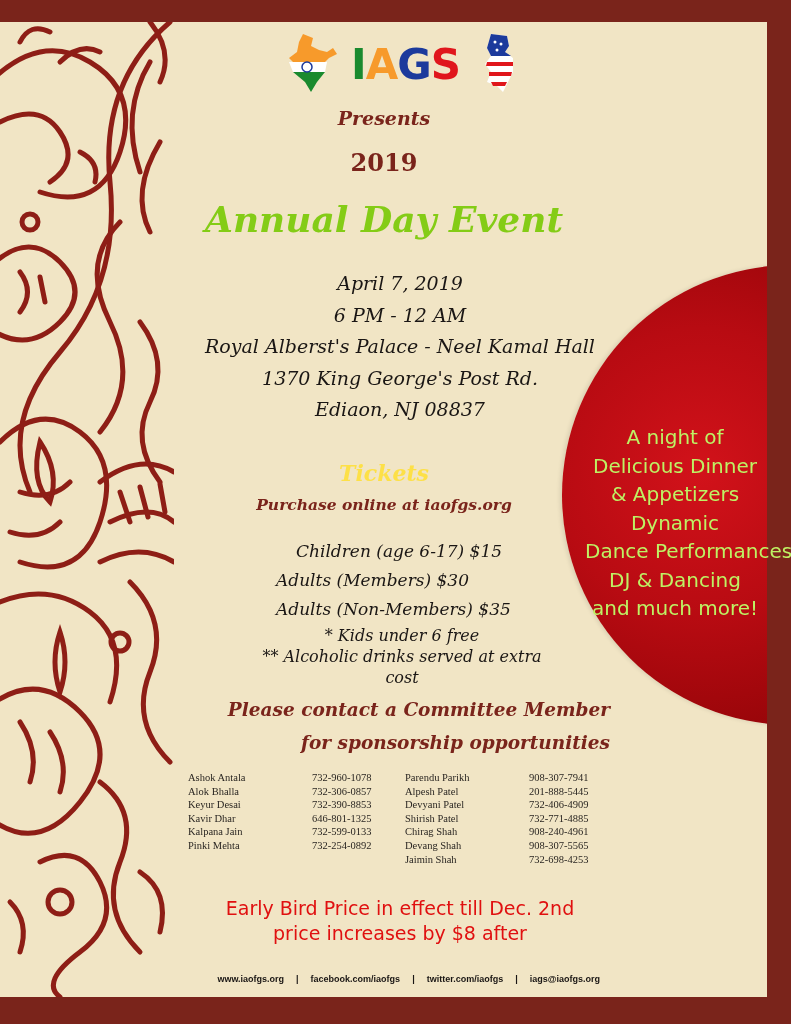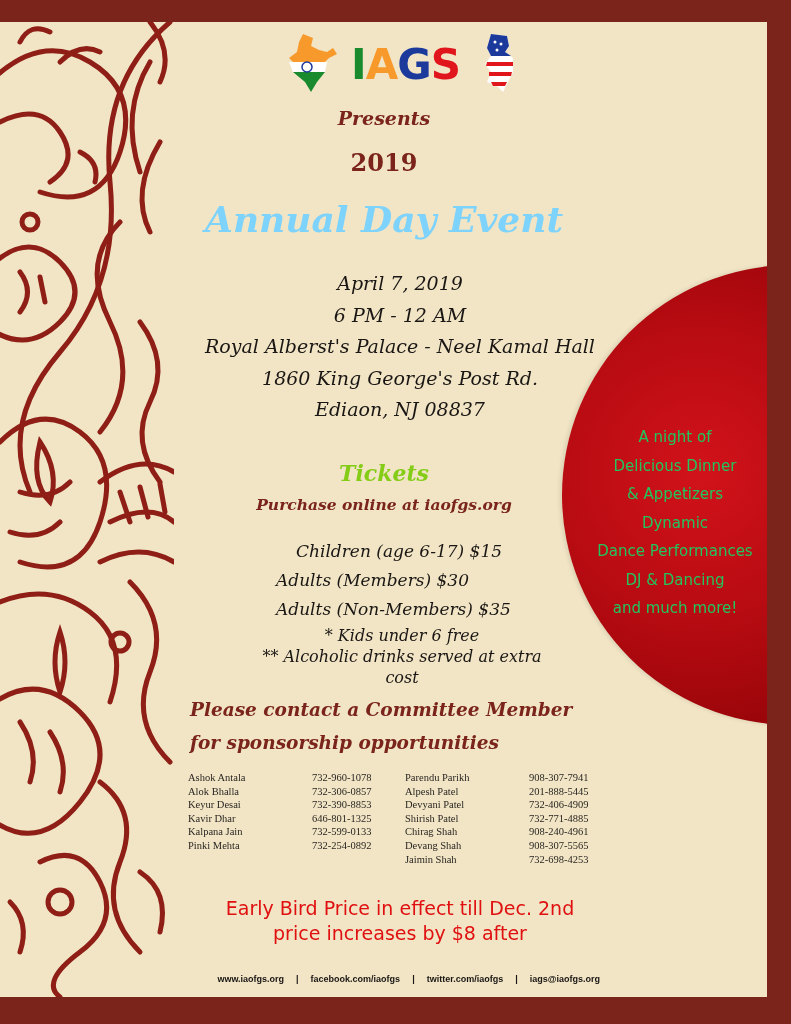--- a/index.html
+++ b/index.html
@@ -3,38 +3,38 @@
 <meta charset="utf-8">
 <style>
   html, body { margin:0; padding:0; }
   body { width:791px; height:1024px; overflow:hidden; position:relative; background:#7a241b; }
   .page { position:absolute; left:0; top:22px; width:767px; height:975px; background:#f1e5c5; overflow:hidden; }
   .paisley { position:absolute; left:0; top:0; width:174px; height:975px; overflow:hidden; background:#f1e5c5; }
   .paisley svg { display:block; }
   .circle { position:absolute; left:562px; top:243px; width:460px; height:460px; border-radius:50%;
     background: radial-gradient(circle at 30% 45%, #d2121a 0%, #b80b12 35%, #8d0306 75%, #7a0204 100%);
     box-shadow: -2px 0 4px rgba(0,0,0,0.1); }
-  .circle-text { position:absolute; left:585px; top:423px; width:180px; text-align:center; color:#22c55e;
-    font-family:"DejaVu Sans", sans-serif; font-size:15px; line-height:28.5px; }
+  .circle-text { position:absolute; left:585px; top:423px; width:180px; text-align:center; color:#bef264;
+    font-family:"DejaVu Sans", sans-serif; font-size:20px; line-height:28.5px; }
   .circle-text div { white-space:nowrap; }
 
   .center { position:absolute; left:174px; width:420px; text-align:center; }
   .logo { position:absolute; left:283px; top:32px; width:230px; height:62px;text-align:right; }
   .logo .letters { position:absolute; left:68px; top:12px; font-family:"DejaVu Sans", sans-serif; font-weight:bold; font-size:42px; letter-spacing:-1px; line-height:42px; }
   .presents { top:107px; font-family:"DejaVu Serif", serif; font-style:italic; font-weight:bold; font-size:19px; color:#7a241b; }
   .year { top:148px; font-family:"DejaVu Serif", serif; font-weight:bold; font-size:24px; color:#7a241b; }
-  .title { top:198px; font-family:"DejaVu Serif", serif; font-weight:bold; font-style:italic; font-size:36px; color:#7dd3fc; }
+  .title { top:198px; font-family:"DejaVu Serif", serif; font-weight:bold; font-style:italic; font-size:36px; color:#84cc16; }
   .script { font-family:"DejaVu Serif", serif; font-style:italic; color:#1a1614; }
   .details { position:absolute; left:190px; width:420px; text-align:center; top:268px; font-size:19px; line-height:31.5px; }
-  .tickets-h { top:460px; font-family:"DejaVu Serif", serif; font-weight:bold; font-style:italic; font-size:22px; color:#84cc16;text-align:center; }
+  .tickets-h { top:460px; font-family:"DejaVu Serif", serif; font-weight:bold; font-style:italic; font-size:22px; color:#fde047;text-align:center; }
   .purchase { top:495px; font-family:"DejaVu Serif", serif; font-weight:bold; font-style:italic; font-size:15.5px; color:#7a241b; }
   .prices { position:absolute; left:262px; top:537px; font-size:17px; line-height:29px; }
   .prices div { white-space:nowrap; }
   .notes { position:absolute; left:262px; top:625px; width:280px; text-align:center; font-size:16px; line-height:21px; }
-  .contact { position:absolute; left:190px; width:420px; text-align:left; top:693px; font-family:"DejaVu Serif", serif; font-weight:bold; font-style:italic; font-size:18.5px; line-height:33px; color:#7a241b; }
+  .contact { position:absolute; left:190px; width:420px; text-align:right; top:693px; font-family:"DejaVu Serif", serif; font-weight:bold; font-style:italic; font-size:18.5px; line-height:33px; color:#7a241b; }
   .members { position:absolute; top:771px; font-family:Liberation Serif, serif; font-size:10.5px; line-height:13.6px; color:#2a2622; }
   .members .row { display:flex; white-space:nowrap; }
   .members .name { width:124px; }
   .early { position:absolute; left:190px; width:420px; text-align:center; top:896px; font-family:"DejaVu Sans", sans-serif; font-size:19px; line-height:25px; color:#e01010; }
   .footer { position:absolute; left:200px; width:400px; text-align:right; top:974px; font-family:"Liberation Sans", sans-serif; font-weight:bold; font-size:9px; color:#1a1614; white-space:nowrap; }
   .footer .sep { margin:0 12px; }
 </style>
 </head>
 <body>
 
@@ -105,21 +105,21 @@
 </div>
 
 <div class="center presents">Presents</div>
 <div class="center year">2019</div>
 <div class="center title">Annual Day Event</div>
 
 <div class="details script">
   <div>April 7, 2019</div>
   <div>6 PM - 12 AM</div>
   <div>Royal Alberst's Palace - Neel Kamal Hall</div>
-  <div>1860 King George's Post Rd.</div>
+  <div>1370 King George's Post Rd.</div>
   <div>Ediaon, NJ 08837</div>
 </div>
 
 <div class="center tickets-h">Tickets</div>
 <div class="center purchase">Purchase online at iaofgs.org</div>
 
 <div class="prices script">
   <div style="padding-left:34px">Children (age 6-17) $15</div>
   <div style="padding-left:14px">Adults (Members) $30</div>
   <div style="padding-left:14px">Adults (Non-Members) $35</div>

